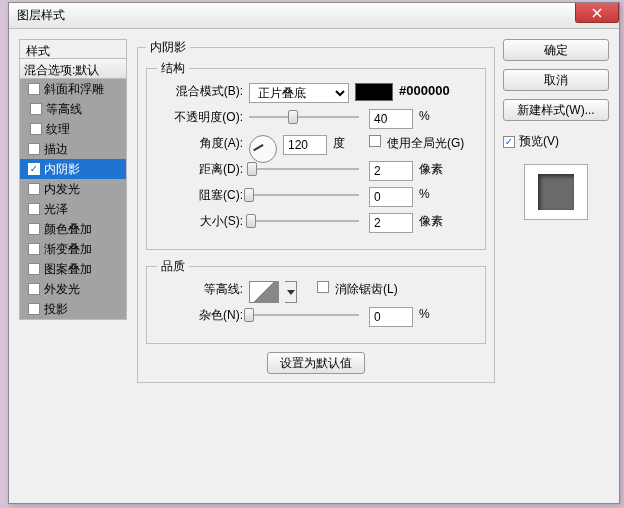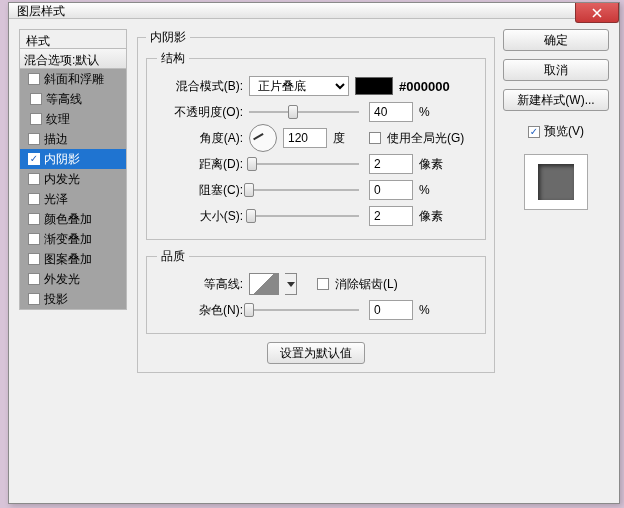--- a/index.html
+++ b/index.html
@@ -1,53 +1,53 @@
 <!DOCTYPE html>
 <html><head>
 <meta charset="utf-8">
 <style>
   * { box-sizing: border-box; font-family: "Microsoft YaHei", "SimSun", Arial, sans-serif; font-size: 12px; }
   body { margin: 0; background: #d8c4d8; width: 624px; height: 508px; overflow: hidden; }
   .window { position: absolute; left: 8px; top: 2px; width: 612px; height: 502px; background: #f0f0f0; border: 1px solid #8a8a8a; box-shadow: 2px 2px 6px rgba(0,0,0,0.2); }
-  .titlebar { height: 16px; background: linear-gradient(#fefefe,#e5e5e5); border-bottom: 1px solid #bfbfbf; position: relative; display: flex; padding-left: 8px; }
+  .titlebar { height: 26px; background: linear-gradient(#fefefe,#e5e5e5); border-bottom: 1px solid #bfbfbf; position: relative; display: flex; align-items: center; padding-left: 8px; }
   .close-btn { position: absolute; right: 0; top: 0; width: 44px; height: 20px; background: linear-gradient(#e06060,#c83838); border: 1px solid #8a3030; border-top: none; border-radius: 0 0 3px 3px; color: #fff; display: flex; align-items: center; justify-content: center; cursor: pointer; }
   .close-btn svg { width: 10px; height: 10px; }
   .body { position: relative; padding: 8px; height: calc(100% - 26px); }
   .style-list { position: absolute; left: 10px; top: 10px; width: 108px; }
   .style-header { height: 20px; padding: 3px 6px; background: #f0f0f0; border: 1px solid #bcbcbc; }
   .blend-header { height: 20px; padding: 3px 4px; background: linear-gradient(#f6f6f6,#e3e3e3); border: 1px solid #bcbcbc; border-top: none; }
   .style-items { border: 1px solid #bcbcbc; border-top: none; background: #a3a3a3; }
   .style-item { height: 20px; display: flex; align-items: center; padding: 0 4px 0 8px; gap: 4px; cursor: pointer; }
   .style-item.indent { padding-left: 10px; }
   .style-item.selected { background: #1f74d1; color: #fff; }
   .chk { width: 12px; height: 12px; border: 1px solid #888; background: #fff; display: inline-flex; align-items: center; justify-content: center; }
   .chk.on::before { content: "✓"; color: #1f5fbf; font-size: 10px; line-height: 1; }
   .style-item.selected .chk { border-color: #fff; }
   .main { position: absolute; left: 128px; top: 10px; width: 358px; }
   fieldset { border: 1px solid #c0c0c0; margin: 0 0 8px 0; padding: 6px 18px 10px 10px; }
   fieldset.outer { padding: 4px 8px 8px 8px; }
   legend { padding: 0 4px; }
-  .row { display: flex; align-items: center; height: 26px; gap: 6px; }
+  .row { display: flex; height: 26px; gap: 6px; }
   .lbl { width: 86px; text-align: right; }
   select, input[type=text] { height: 20px; border: 1px solid #a0a0a0; background: #fff; padding: 0 4px; }
   .combo { width: 100px; }
   .swatch { width: 38px; height: 18px; background: #000; border: 1px solid #666; }
   .hex { font-size: 13px; font-weight: bold; }
   .slider { flex: 1; max-width: 110px; height: 16px; position: relative; margin-right: 4px; }
   .slider::before { content: ""; position: absolute; left: 0; right: 0; top: 7px; height: 2px; background: #b8b8b8; }
   .thumb { position: absolute; top: 1px; width: 10px; height: 14px; background: linear-gradient(#f8f8f8,#d8d8d8); border: 1px solid #888; border-radius: 2px; transform: translateX(-50%); }
   .num { width: 44px; text-align: left; }
   .unit { width: 30px; }
   .angle-dial { width: 28px; height: 28px; border: 1px solid #888; border-radius: 50%; background: #fafafa; position: relative; }
   .angle-dial::after { content: ""; position: absolute; width: 11px; height: 1.5px; background: #333; left: 2px; top: 8px; transform-origin: right center; transform: rotate(-30deg); }
   .contour-sw { width: 30px; height: 22px; border: 1px solid #888; background: linear-gradient(135deg,#fff 0%, #fff 49%, #888 50%, #888 100%); display: inline-block; }
   .dd-arrow { width: 12px; height: 22px; border: 1px solid #888; border-left: none; background: #f0f0f0; display: inline-flex; align-items: center; justify-content: center; }
   .btn { height: 22px; padding: 0 12px; background: linear-gradient(#fdfdfd,#e4e4e4); border: 1px solid #9a9a9a; border-radius: 3px; cursor: pointer; display: inline-flex; align-items: center; justify-content: center; }
   .btn-row { display: flex; gap: 10px; justify-content: center; margin-top: 6px; }
-  .right-col { position: absolute; right: 10px; top: 10px; width: 106px; display: flex; flex-direction: column; gap: 8px; align-items: center; }
+  .right-col { position: absolute; right: 10px; top: 10px; width: 106px; display: flex; flex-direction: column; gap: 8px; align-items: flex-start; }
   .right-col .btn { width: 100%; }
   .preview-row { display: flex; align-items: center; gap: 4px; justify-content: center; margin-top: 4px; }
   .preview-box { width: 64px; height: 56px; border: 1px solid #aaa; background: #fff; margin: 6px auto 0 auto; display: flex; align-items: center; justify-content: center; }
   .preview-inner { width: 36px; height: 36px; background: #6a6a6a; box-shadow: inset 2px 2px 4px rgba(0,0,0,0.6); }
 </style>
 </head>
 <body>
 
 <div class="window">
   <div class="titlebar">

